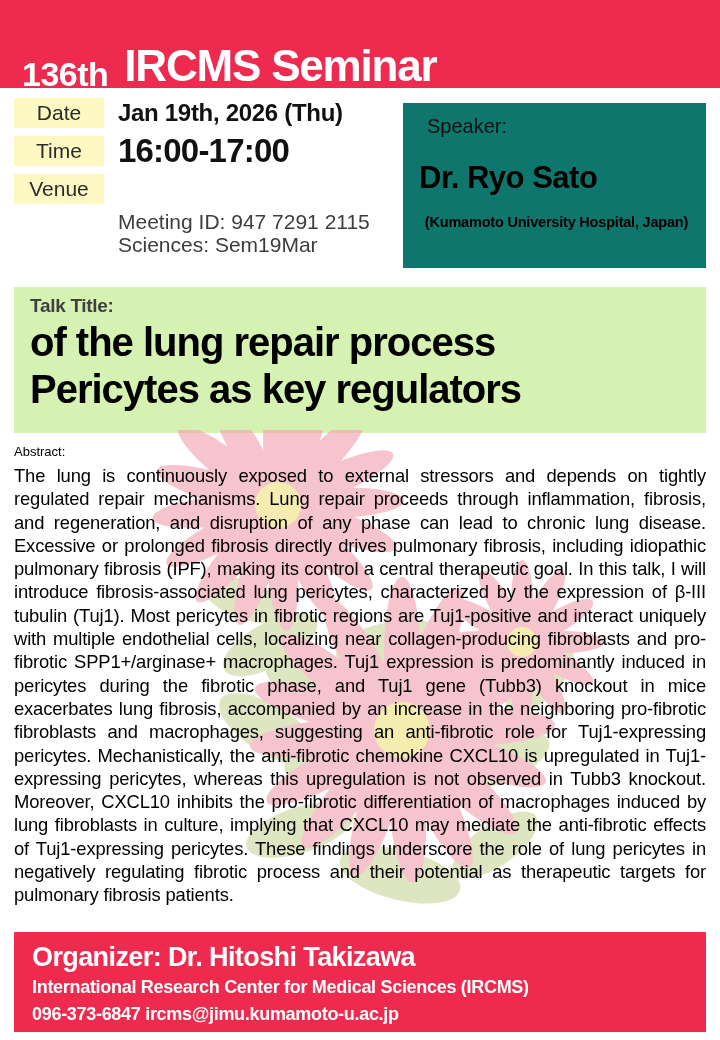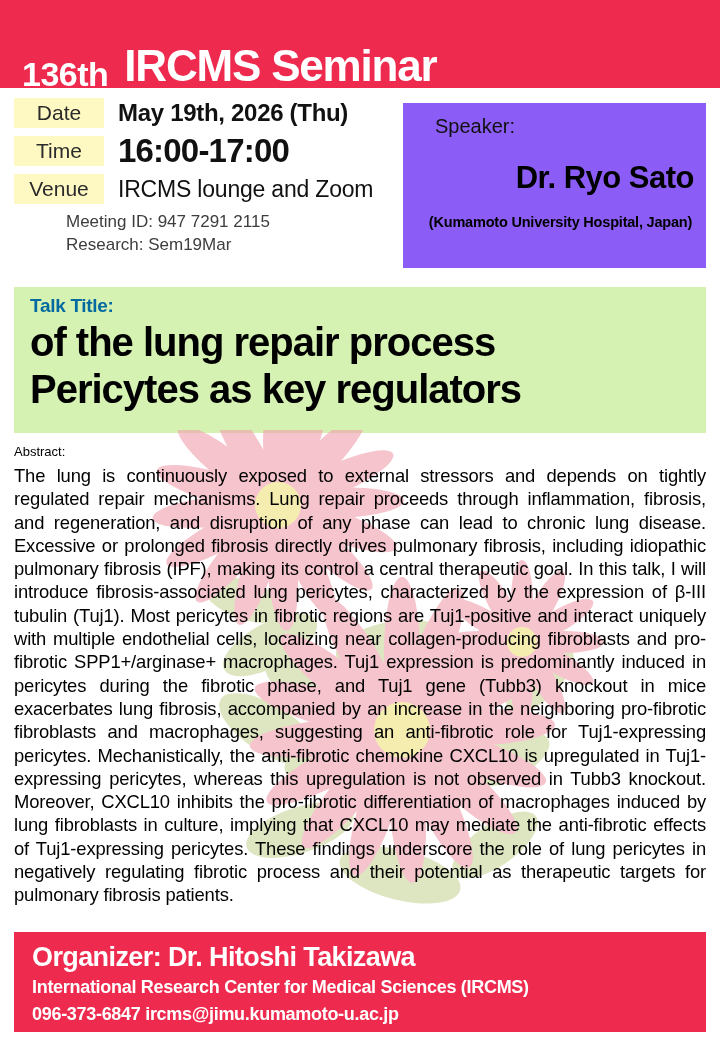--- a/index.html
+++ b/index.html
@@ -90,45 +90,45 @@
     font-size: 33px;
     font-weight: bold;
     letter-spacing: -0.8px;
     line-height: 34px;
   }
   .val-venue {
     font-size: 23px;
     letter-spacing: -0.2px;
   }
   .info-sub {
-    margin-left: 52px;
+    margin-left: 104px;
     margin-top: 2px;
     color: #3d3d3d;
-    font-size: 17px;
+    font-size: 21px;
     line-height: 23px;
   }
 
   
   .speaker-box {
     position: absolute;
     left: 403px;
     top: 103px;
     width: 303px;
     height: 165px;
-    background: #8b5cf6;
-    box-sizing: border-box;
-    padding: 12px 12px 0 24px;
+    background: #0f766e;
+    box-sizing: border-box;
+    padding: 12px 12px 0 16px;
   }
   .speaker-label {
     font-size: 20px;
     color: #111;
     margin-left: 8px;
   }
   .speaker-name {
-    text-align: right;
+    text-align: left;
     font-size: 31px;
     font-weight: bold;
     letter-spacing: -0.5px;
     margin-top: 22px;
     color: #000;
   }
   .speaker-affil {
     text-align: center;
     font-size: 14.5px;
     font-weight: bold;
@@ -145,21 +145,21 @@
     width: 692px;
     height: 146px;
     background: #d6f2b2;
     box-sizing: border-box;
     padding: 8px 0 0 16px;
   }
   .title-kicker {
     font-size: 19px;
     font-weight: bold;
     letter-spacing: -0.3px;
-    color: #0369a1;
+    color: #404040;
     margin-bottom: 0;
   }
   .talk-title {
     font-size: 40px;
     font-weight: bold;
     line-height: 47px;
     letter-spacing: -1px;
     color: #000;
     margin-top: 2px;
   }
@@ -238,36 +238,35 @@
 
   <div class="header-bar">
     <span class="header-ordinal">136th</span>
     <span class="header-title">IRCMS Seminar</span>
   </div>
 
   <div class="info-block">
 
     <div class="info-row">
       <span class="info-label">Date</span>
-      <span class="info-value val-date">May 19th, 2026 (Thu)</span>
+      <span class="info-value val-date">Jan 19th, 2026 (Thu)</span>
     </div>
 
     <div class="info-row">
       <span class="info-label">Time</span>
       <span class="info-value val-time">16:00-17:00</span>
     </div>
 
     <div class="info-row">
       <span class="info-label">Venue</span>
-      <span class="info-value val-venue">IRCMS lounge and Zoom</span>
     </div>
 
     <div class="info-sub">
       <div>Meeting ID: 947 7291 2115</div>
-      <div>Research:  Sem19Mar</div>
+      <div>Sciences:  Sem19Mar</div>
     </div>
   </div>
 
   <div class="speaker-box">
     <div class="speaker-label">Speaker:</div>
     <div class="speaker-name">Dr. Ryo Sato</div>
     <div class="speaker-affil">(Kumamoto University Hospital, Japan)</div>
   </div>
 
   <div class="title-box">

